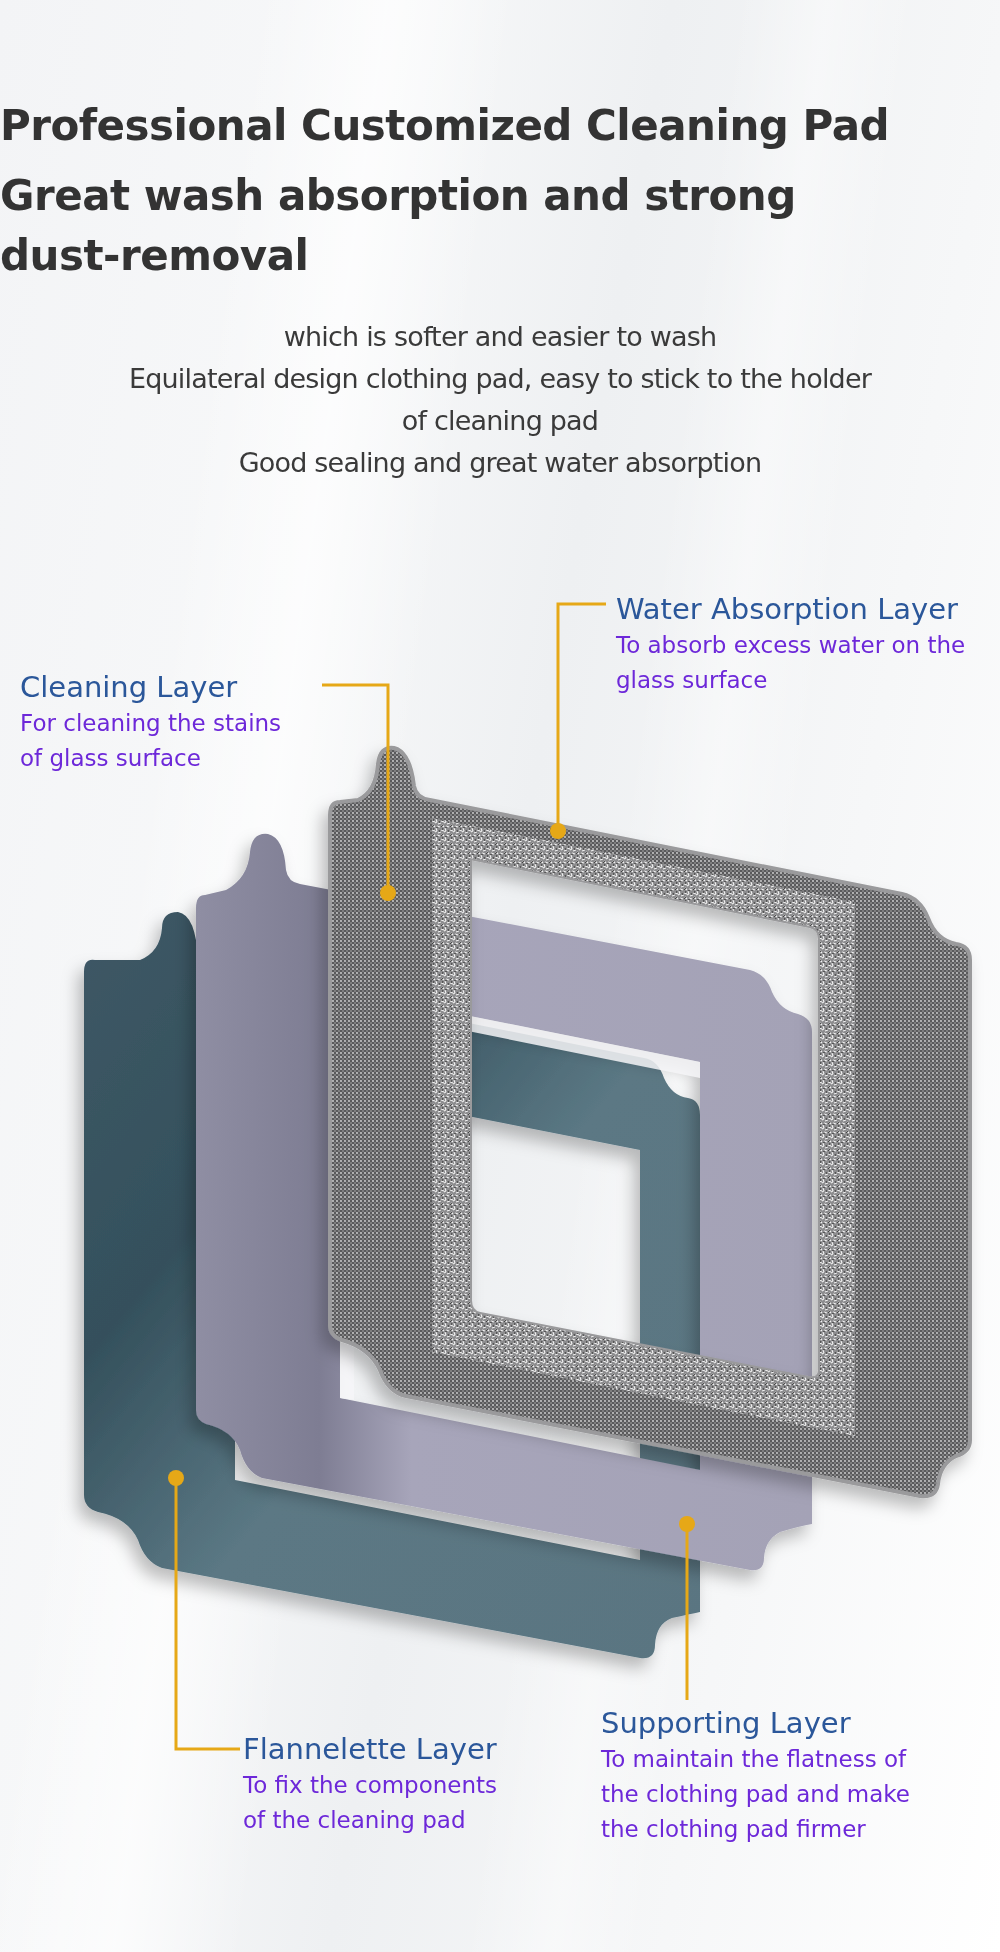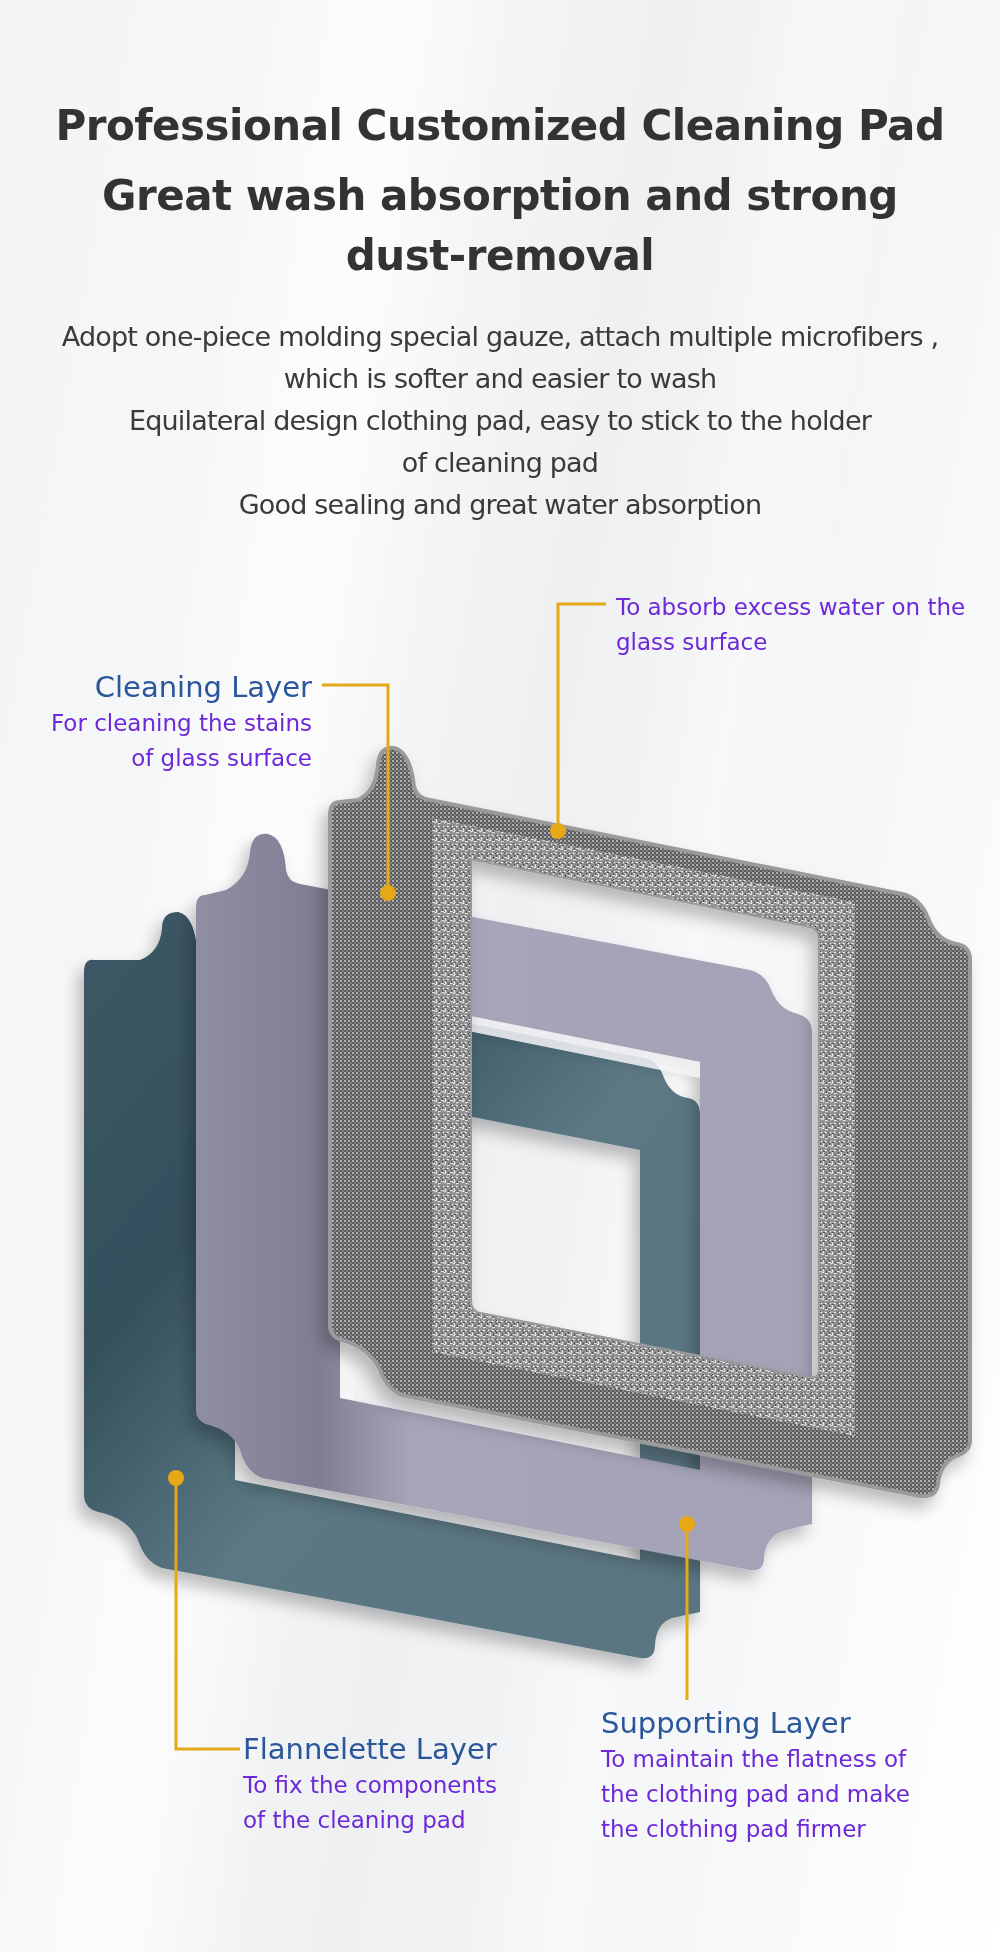--- a/index.html
+++ b/index.html
@@ -8,57 +8,56 @@
     position: relative;
     font-family: "DejaVu Sans", sans-serif;
     background: linear-gradient(100deg, #f3f4f6 0%, #f7f8f9 30%, #eef0f2 50%, #f6f7f8 75%, #ffffff 100%);
   }
   .sheen {
     position: absolute; top: 0; height: 1952px; pointer-events: none;
     background: linear-gradient(90deg, rgba(255,255,255,0) 0%, rgba(255,255,255,0.65) 50%, rgba(255,255,255,0) 100%);
     transform: skewX(-8deg);
   }
   .headline {
-    position: absolute; left: 0; width: 1000px; text-align: center;
+    position: absolute; left: 0; width: 1000px; text-align: left;
     color: #333333; font-weight: bold; letter-spacing: -0.5px;
   }
   .h1 { top: 98px; font-size: 42px; line-height: 56px; }
   .h2 { top: 166px; font-size: 42px; line-height: 60px; }
   .intro {
     position: absolute; left: 0; top: 316px; width: 1000px; text-align: center;
     color: #3a3a3a; font-size: 27px; line-height: 42px; letter-spacing: -0.8px;
   }
   .intro div { white-space: nowrap; }
 
   .art { position: absolute; left: 0; top: 0; width: 1000px; height: 1952px; }
 
   .label { position: absolute; }
   .label .title { color: #2b579a; font-size: 29px; line-height: 38px; white-space: nowrap; }
   .label .desc { color: #6d28d9; font-size: 23px; line-height: 35px; white-space: nowrap; }
-  .right-align { text-align: right; }
+  .right-align { }
 
   .lbl-water { left: 616px; top: 590px; }
   .lbl-clean { left: 20px; width: 292px; top: 668px; }
   .lbl-flan { left: 243px; top: 1730px; }
   .lbl-supp { left: 601px; top: 1704px; }
 </style>
 </head>
 <body>
 
 <div class="sheen" style="left:120px;width:260px;"></div>
 <div class="sheen" style="left:600px;width:180px;opacity:0.6;"></div>
 
 <div class="headline h1">Professional Customized Cleaning Pad</div>
 <div class="headline h2">
   <div>Great wash absorption and strong</div>
   <div>dust-removal</div>
 </div>
 
 <div class="intro">
-  <div>Adopt one-piece molding special gauze, attach multiple microfibers ,</div>
   <div>which is softer and easier to wash</div>
   <div>Equilateral design clothing pad, easy to stick to the holder</div>
   <div>of cleaning pad</div>
   <div>Good sealing and great water absorption</div>
 </div>
 
 <svg class="art" viewBox="0 0 1000 1952" xmlns="http://www.w3.org/2000/svg">
   <defs>
     <linearGradient id="flanGrad" x1="0" y1="0" x2="1" y2="1">
       <stop offset="0" stop-color="#3e5866"></stop>
@@ -116,20 +115,21 @@
   </g>
   <circle cx="176" cy="1478" r="8" fill="#e6a817"></circle>
 
   <g stroke="#e6a817" stroke-width="3" fill="none">
     <polyline points="687,1524 687,1700"></polyline>
   </g>
   <circle cx="687" cy="1524" r="8" fill="#e6a817"></circle>
 </svg>
 
 <div class="label lbl-water">
+  <div class="title">Water Absorption Layer</div>
   <div class="desc">To absorb excess water on the</div>
   <div class="desc">glass surface</div>
 </div>
 
 <div class="label lbl-clean right-align">
   <div class="title">Cleaning Layer</div>
   <div class="desc">For cleaning the stains</div>
   <div class="desc">of glass surface</div>
 </div>
 

